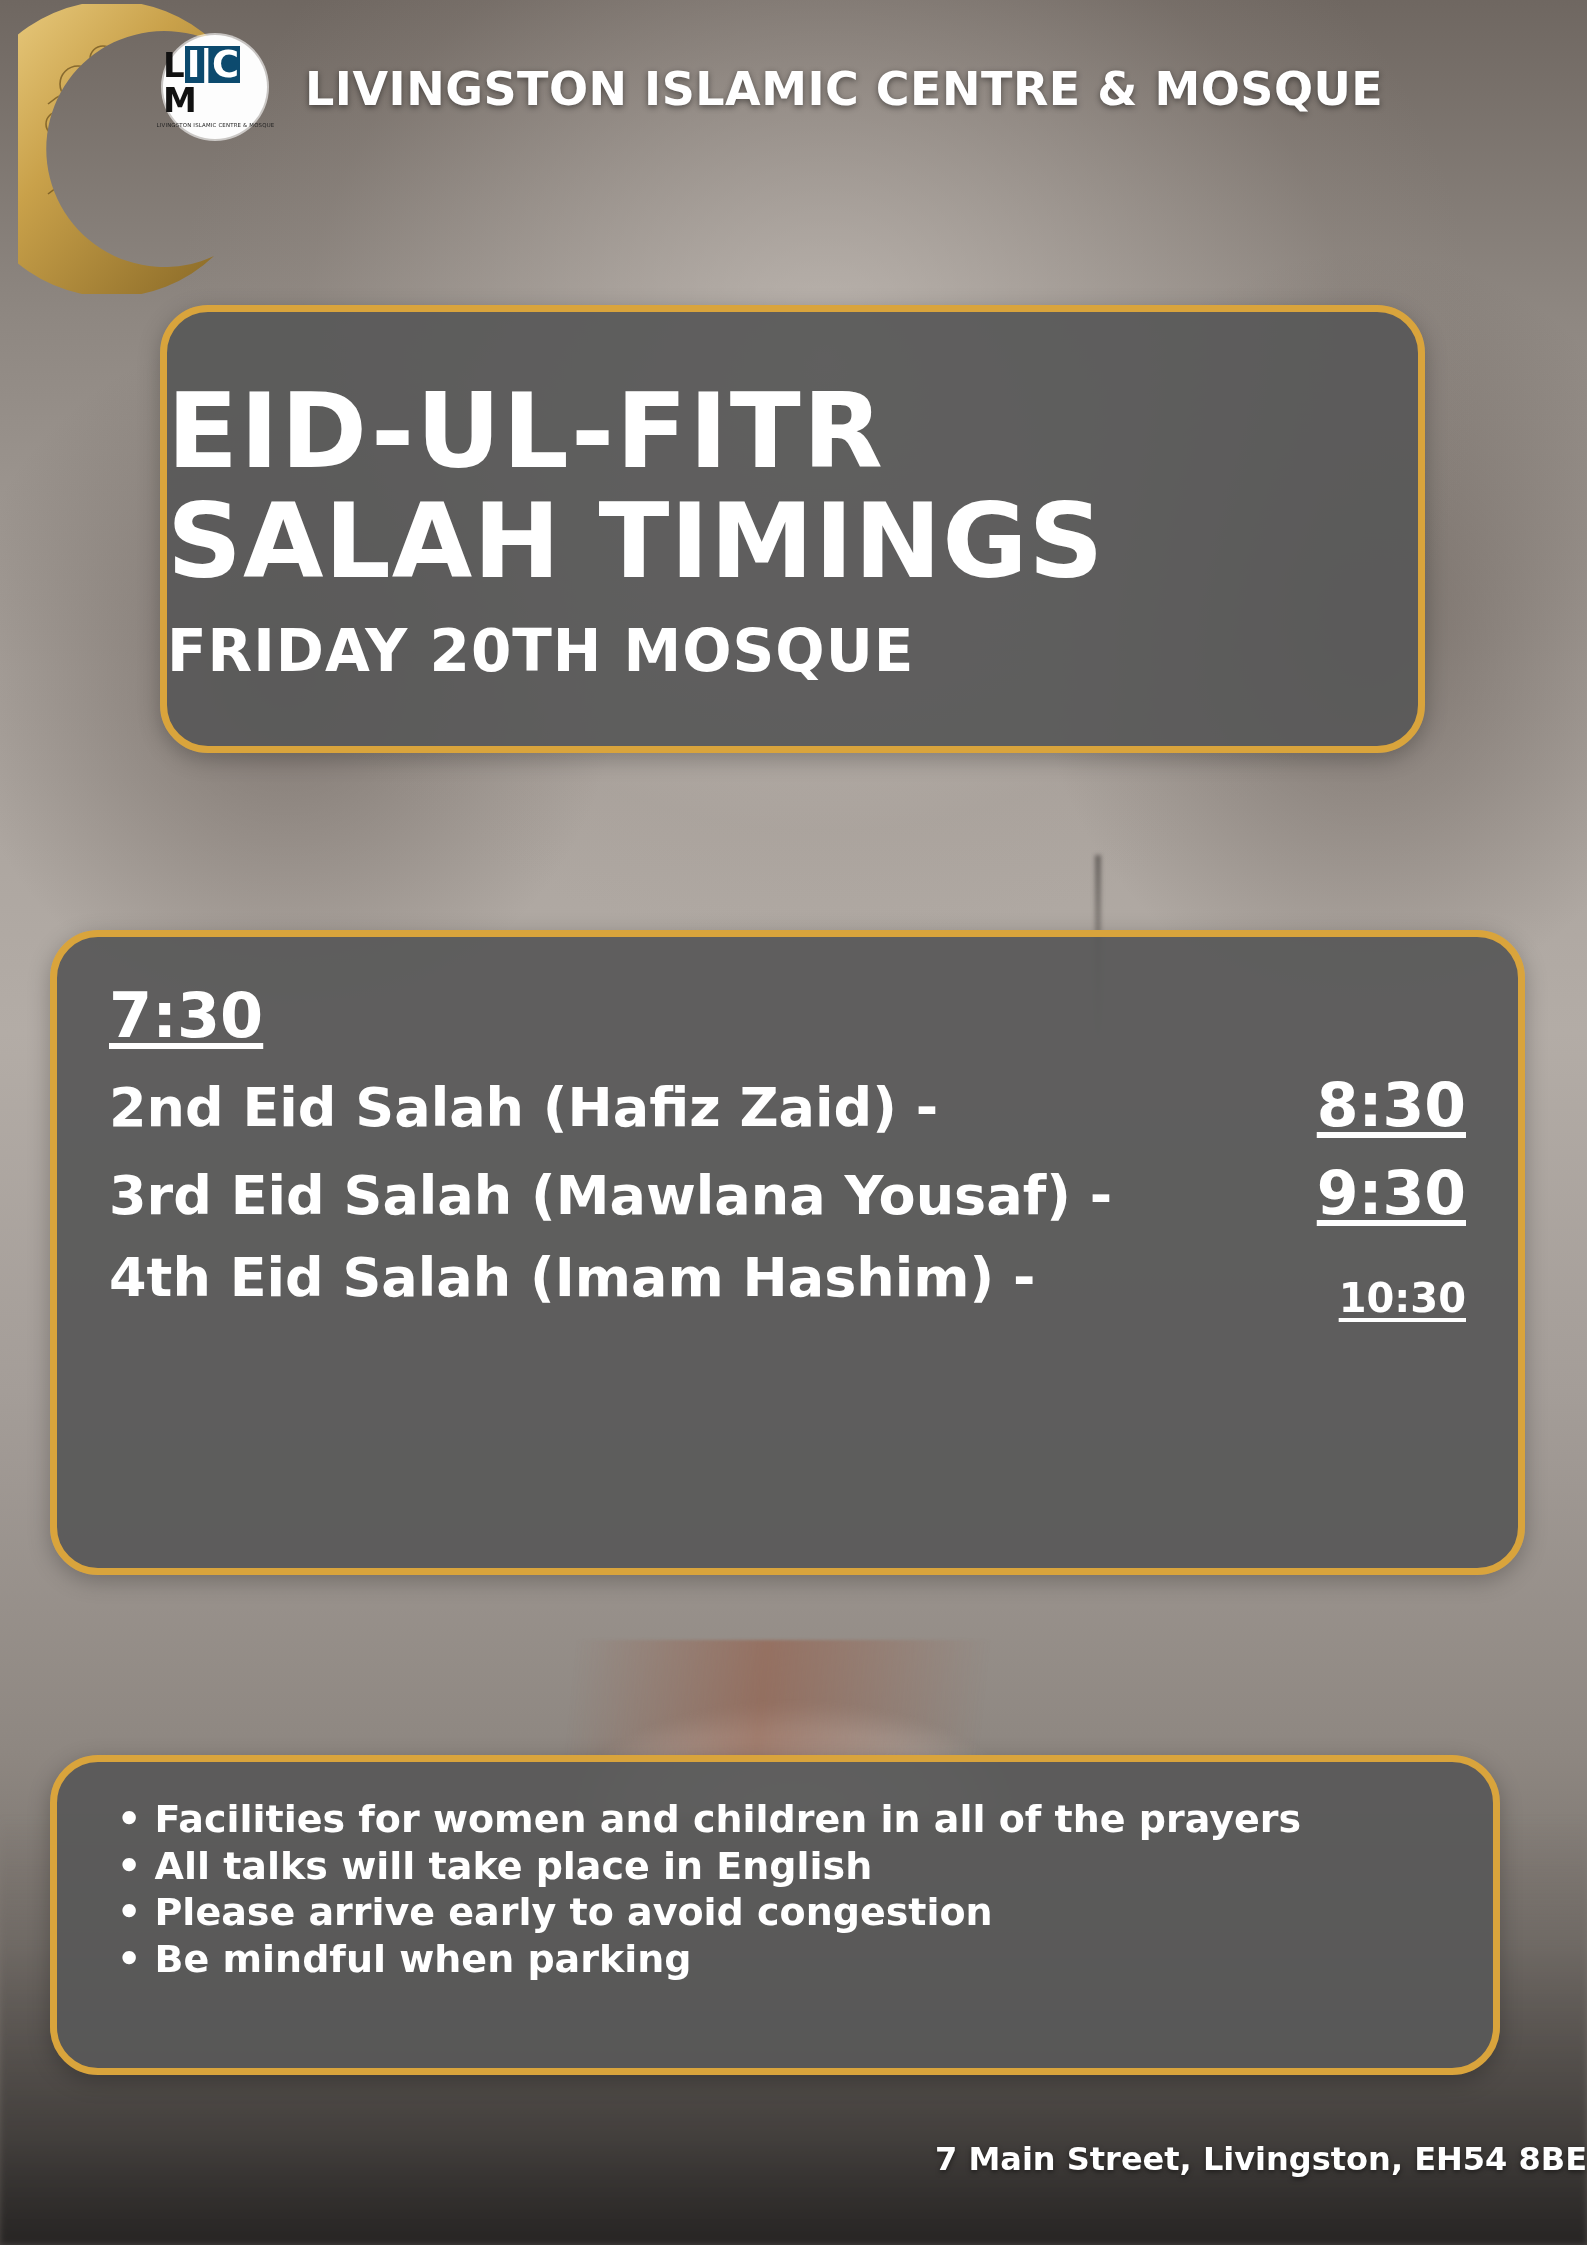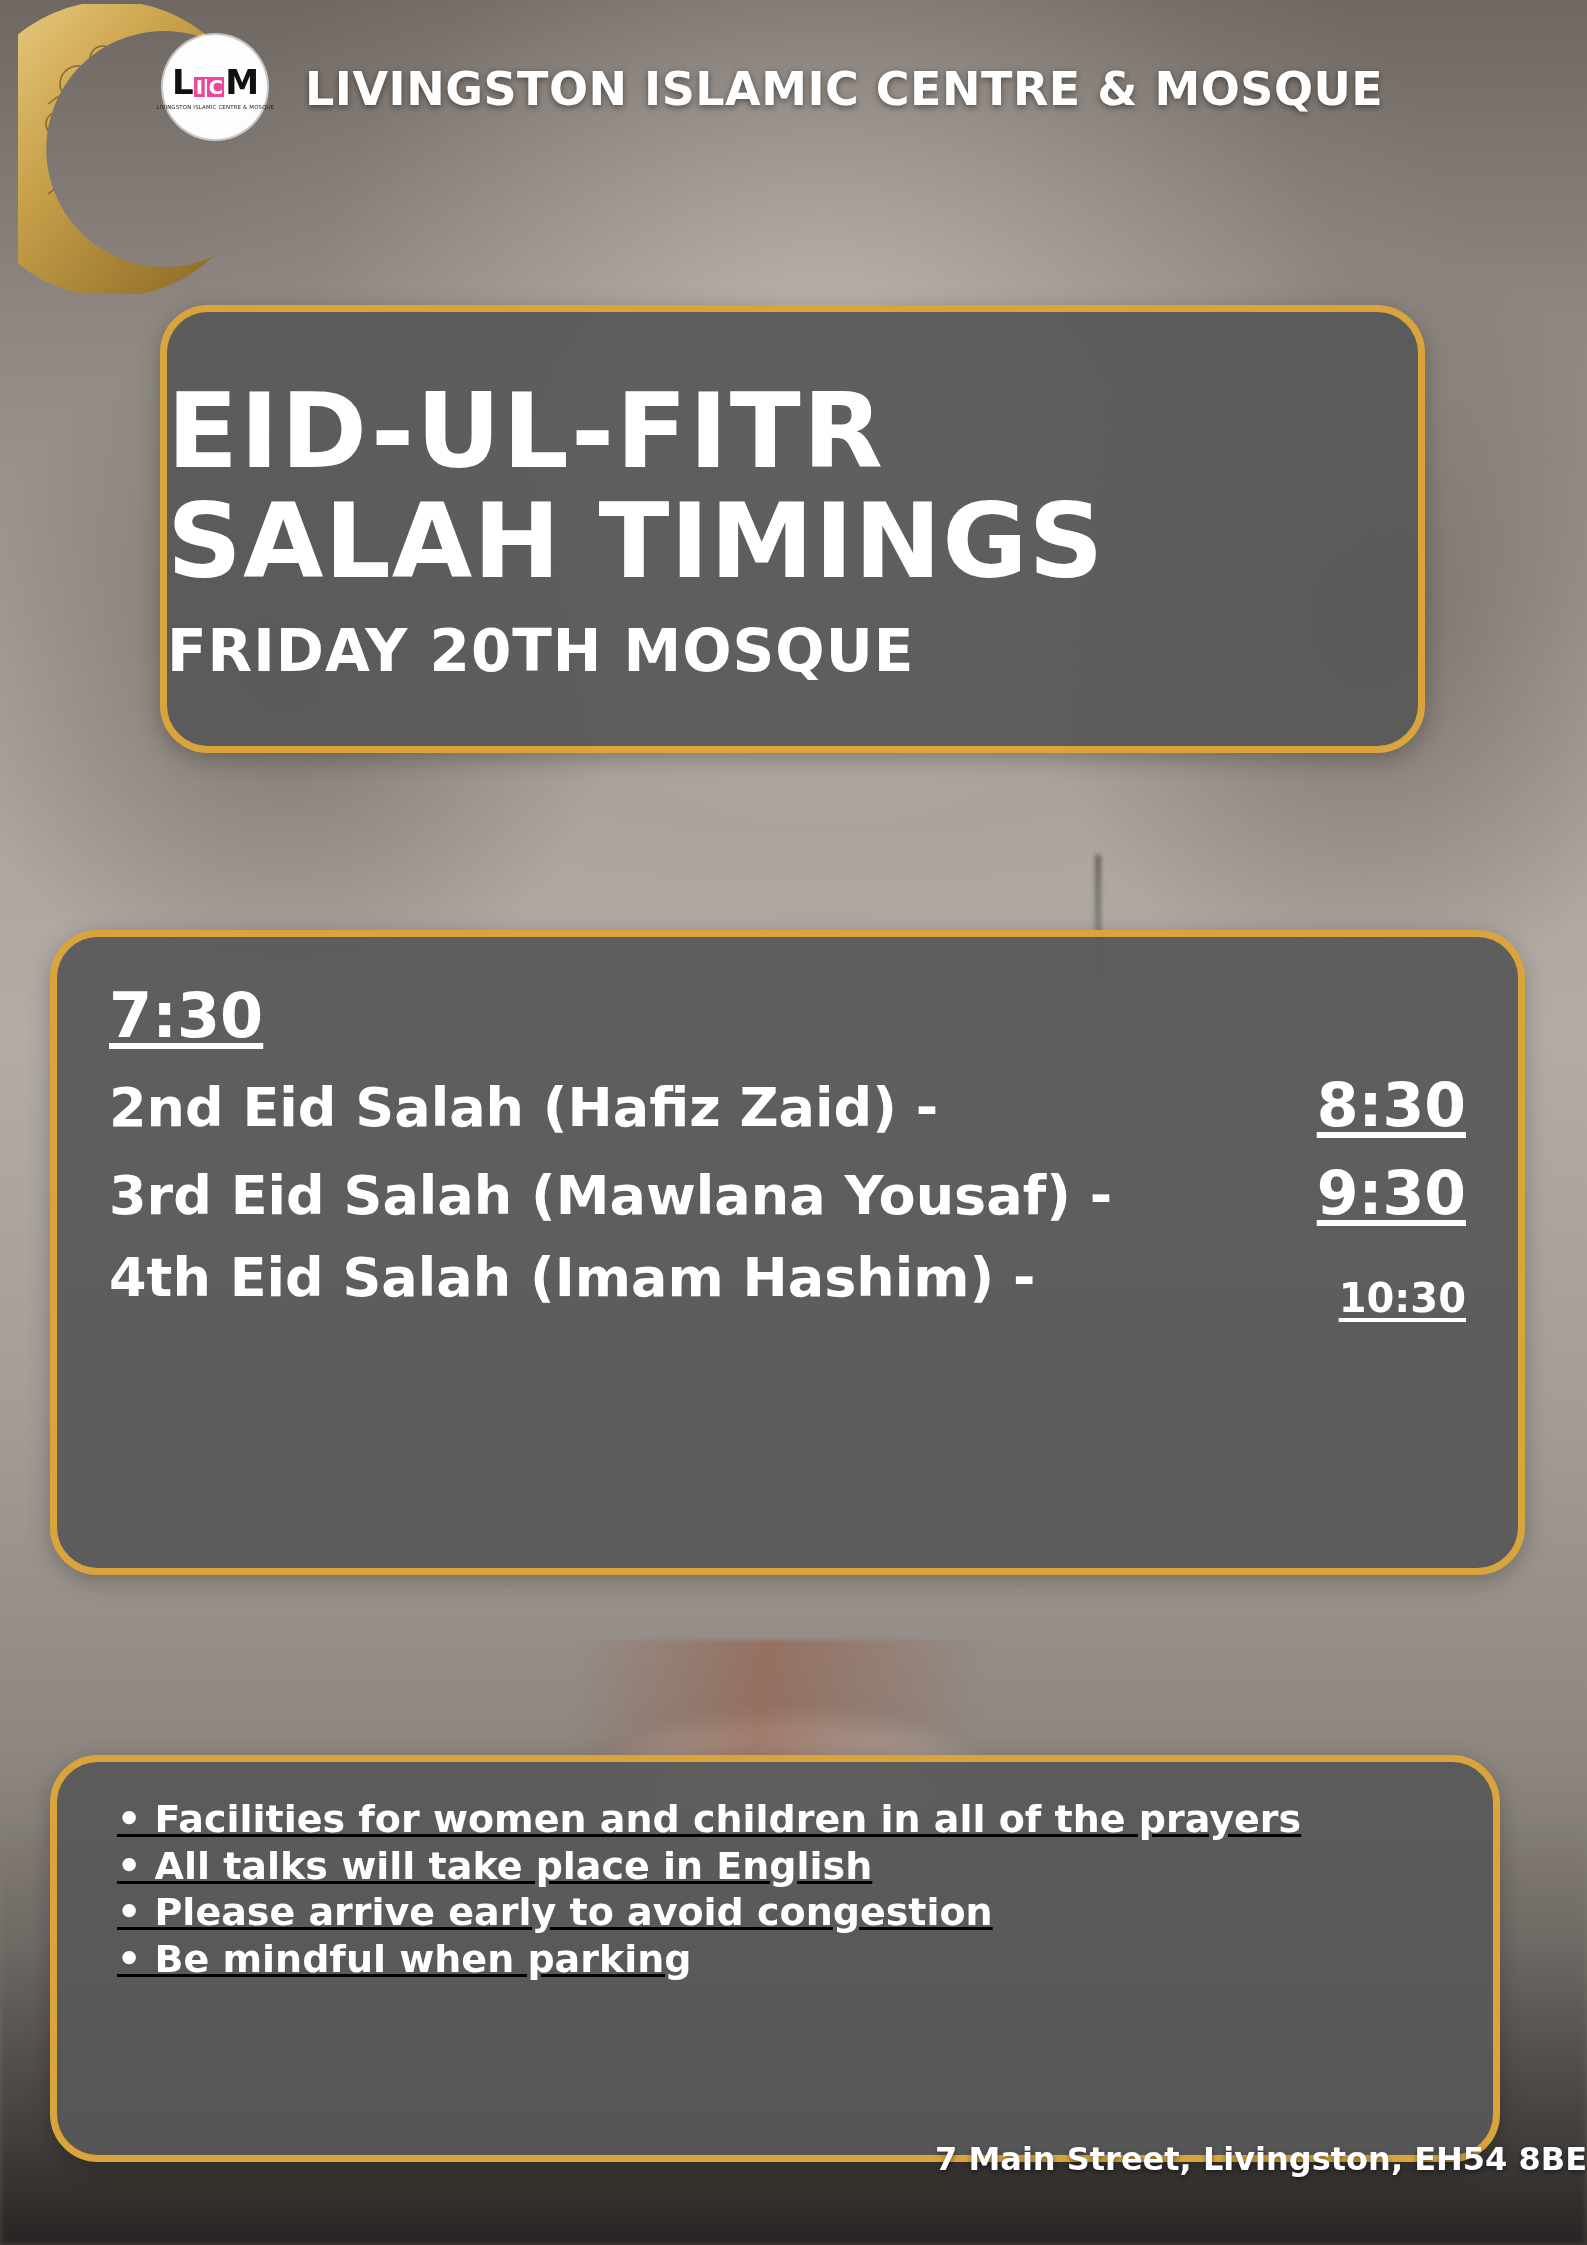--- a/index.html
+++ b/index.html
@@ -93,25 +93,25 @@
   .logo-mark {
     font-size: 34px;
     font-weight: bold;
     letter-spacing: -1px;
     color: #111;
     line-height: 1;
     font-family: "DejaVu Sans", sans-serif;
   }
   .logo-mark .mid {
     display: inline-block;
-    background: #ec4899;
+    background: #0c4a6e;
     color: #fff;
     padding: 0 2px;
     margin: 0 1px;
-    font-size: 20px;
+    font-size: 37px;
   }
   .logo-sub {
     font-size: 6px;
     color: #222;
     margin-top: 4px;
     letter-spacing: 0.2px;
     white-space: nowrap;
     transform: scale(0.9);
   }
   .org-title {
@@ -200,23 +200,22 @@
   }
   .time-row.r1 .time-value { font-size: 62px; }
   .time-row.r4 { margin-top: 6px; }
   .time-row.r4 .time-value { font-size: 40px; position: relative; top: 16px; }
 
   
   .notes-card {
     left: 50px;
     top: 1755px;
     width: 1450px;
-    height: 407px;
+    height: 320px;
     padding: 34px 40px 32px 60px;
-    text-decoration: underline;
   }
   .note {
     color: #ffffff;
     font-size: 38px;
     font-weight: bold;
     line-height: 1.23;
     white-space: nowrap;
   }
 
   

